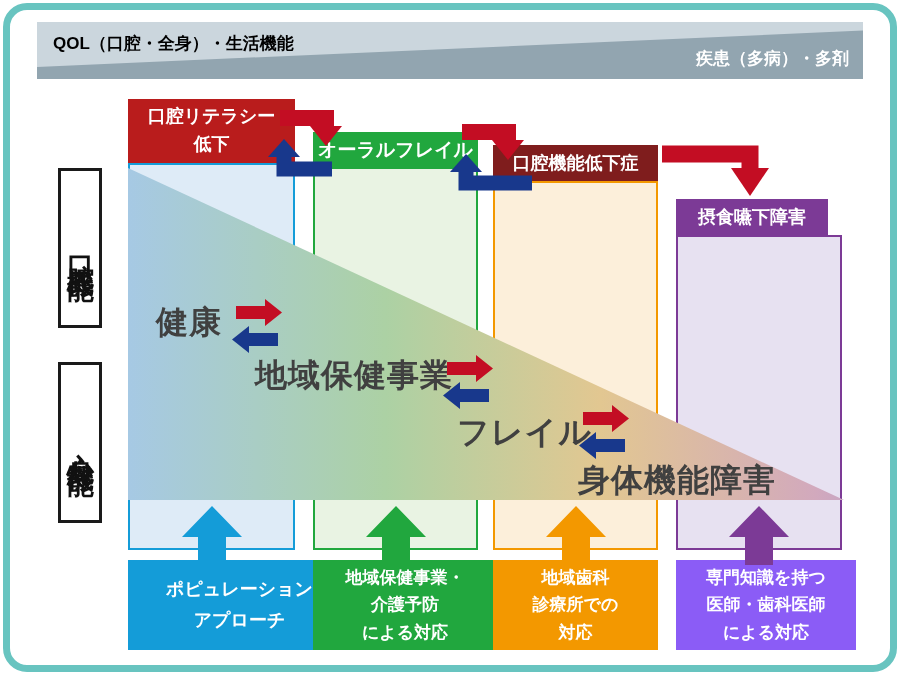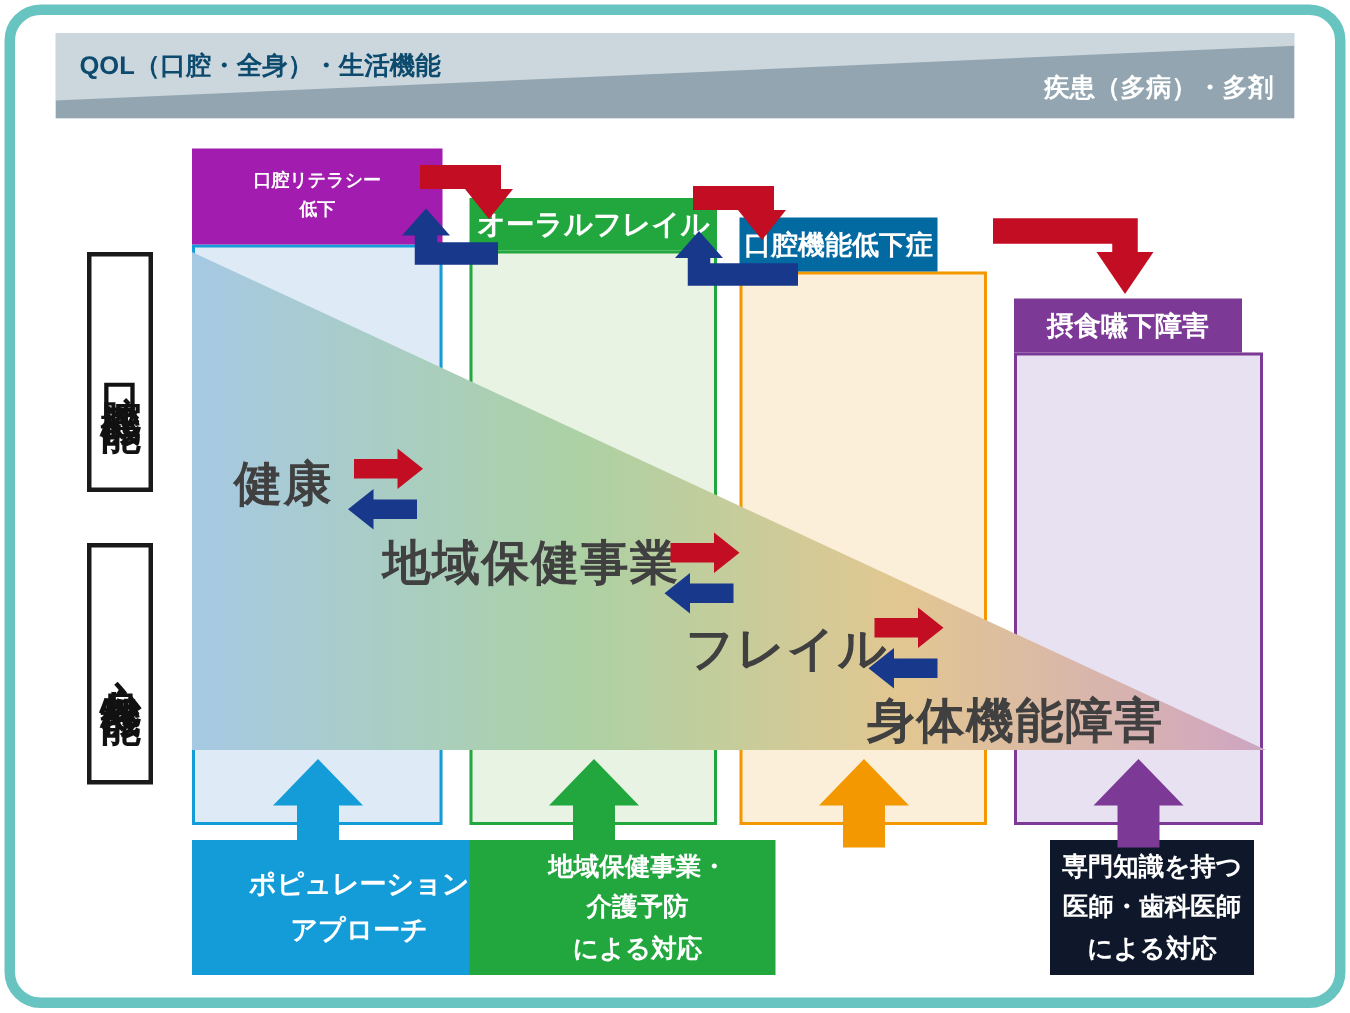--- a/index.html
+++ b/index.html
@@ -6,63 +6,63 @@
   body{width:900px;height:675px;position:relative;overflow:hidden;
        font-family:"Liberation Sans","DejaVu Sans",sans-serif;}
   .canvas{position:absolute;left:0;top:0;width:900px;height:675px;background:#fff;}
   .frame{position:absolute;left:3px;top:3px;right:3px;bottom:3px;
          border:7px solid #68C4C0;border-radius:24px;pointer-events:none;z-index:10;}
 
   
   .topbar{position:absolute;left:37px;top:22px;width:826px;height:57px;background:#CBD6DD;z-index:1;}
   .topbar-wedge{position:absolute;left:0;top:0;width:100%;height:100%;background:#92A5B0;
                 clip-path:polygon(0 79%,100% 15%,100% 100%,0 100%);}
-  .topbar-left{position:absolute;left:16px;top:10px;font-size:17px;font-weight:700;color:#0c4a6e;}
+  .topbar-left{position:absolute;left:16px;top:10px;font-size:17px;font-weight:700;color:#000000;}
   .topbar-right{position:absolute;right:14px;bottom:9px;font-size:17px;font-weight:700;color:#ffffff;}
 
   
   .sidebox{position:absolute;left:58px;width:44px;background:#fff;border:3px solid #1a1a1a;
            display:flex;align-items:center;justify-content:center;z-index:3;box-sizing:border-box;}
   .sidebox span{writing-mode:vertical-rl;font-size:27px;font-weight:700;color:#111;
                 letter-spacing:6px;line-height:1;}
   .sidebox-1{top:168px;height:160px;}
   .sidebox-2{top:362px;height:161px;}
 
   
   .col-body{position:absolute;box-sizing:border-box;z-index:1;}
   .col-header{position:absolute;display:flex;align-items:center;justify-content:center;
               text-align:center;color:#fff;font-weight:700;white-space:pre-line;z-index:3;}
   .b1{left:128px;top:163px;width:167px;height:387px;background:#DEEBF7;border:2px solid #149CD8;}
-  .h1{left:128px;top:99px;width:167px;height:64px;background:#a21caf;font-size:12px;line-height:1.55;font-family:Liberation Mono, monospace;}
+  .h1{left:128px;top:99px;width:167px;height:64px;background:#b91c1c;font-size:18px;line-height:1.55;}
   .b2{left:313px;top:167px;width:165px;height:383px;background:#E9F3E3;border:2px solid #21A73E;}
   .h2{left:313px;top:132px;width:165px;height:35px;background:#21A73E;font-size:19px;}
   .b3{left:493px;top:181px;width:165px;height:369px;background:#FCEFDA;border:2px solid #F39800;}
-  .h3{left:493px;top:145px;width:132px;height:36px;background:#0369a1;font-size:18px;}
+  .h3{left:493px;top:145px;width:165px;height:36px;background:#7f1d1d;font-size:18px;}
   .b4{left:676px;top:235px;width:166px;height:315px;background:#E7E1F1;border:2px solid #7C3A96;}
   .h4{left:676px;top:199px;width:152px;height:36px;background:#7C3A96;font-size:18px;}
 
   
   .triangle{position:absolute;left:128px;top:168px;width:716px;height:332px;z-index:2;
             background:linear-gradient(90deg,#A6C9E4 0%,#ACD1A4 36%,#E2C791 66%,#D2A9BD 96%,#C9A6C2 100%);
             clip-path:polygon(0 0,100% 100%,0 100%);}
 
   
   .stage{position:absolute;font-size:32px;font-weight:600;color:#404040;z-index:4;letter-spacing:1px;}
   .st1{left:156px;top:301px;}
   .st2{left:255px;top:354px;}
   .st3{left:457px;top:411px;}
   .st4{left:578px;top:459px;}
 
   
   .action{position:absolute;top:560px;height:90px;display:flex;align-items:center;justify-content:center;
           text-align:center;color:#fff;font-weight:700;white-space:pre-line;z-index:3;}
   .a1{left:128px;width:167px;background:#149CD8;font-size:18px;line-height:1.7;padding-left:28px;}
-  .a2{left:313px;width:184px;background:#21A73E;font-size:17px;line-height:1.6;padding-left:20px;}
+  .a2{left:313px;width:184px;background:#21A73E;font-size:17px;line-height:1.6;}
   .a3{left:493px;width:165px;background:#F39800;font-size:17px;line-height:1.6;}
-  .a4{left:700px;width:136px;background:#0f172a;font-size:17px;line-height:1.6;}
+  .a4{left:676px;width:180px;background:#8b5cf6;font-size:17px;line-height:1.6;}
 
   .overlay{position:absolute;left:0;top:0;width:900px;height:675px;z-index:5;pointer-events:none;}
 </style>
 </head>
 <body>
 
 <div class="canvas">
 
   <div class="topbar">
     <div class="topbar-wedge"></div>
@@ -93,20 +93,23 @@
   <div class="stage st1">健康</div>
   <div class="stage st2">地域保健事業</div>
   <div class="stage st4">身体機能障害</div>
   <div class="stage st3">フレイル</div>
 
   <div class="action a1">ポピュレーション
 アプローチ</div>
   <div class="action a2">地域保健事業・
 介護予防
 による対応</div>
+  <div class="action a3">地域歯科
+診療所での
+対応</div>
   <div class="action a4">専門知識を持つ
 医師・歯科医師
 による対応</div>
 
   <svg class="overlay" viewBox="0 0 900 675" xmlns="http://www.w3.org/2000/svg">
 
     <g fill="#C30D23" stroke="#C30D23">
       <path d="M280 118 H326 V128" fill="none" stroke-width="16"></path>
       <polygon points="310,126 342,126 326,146" stroke="none"></polygon>
     </g>

